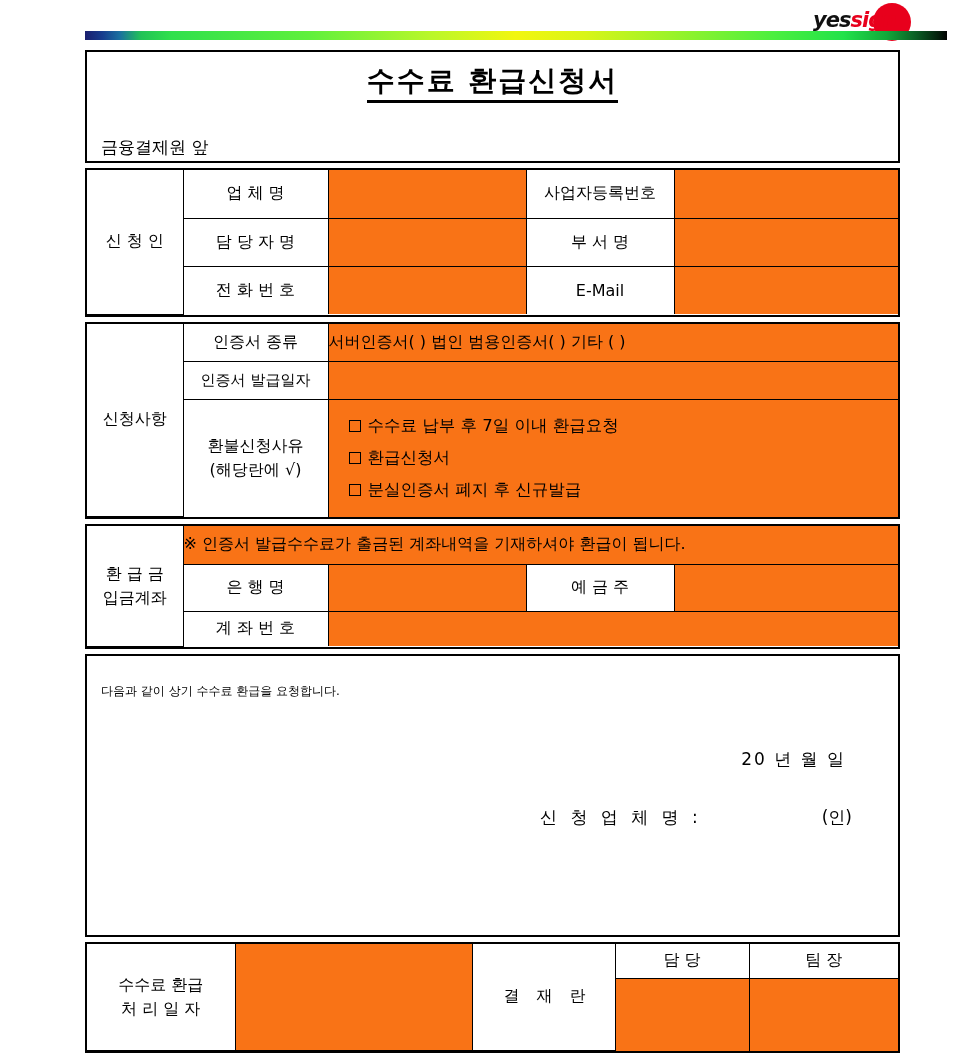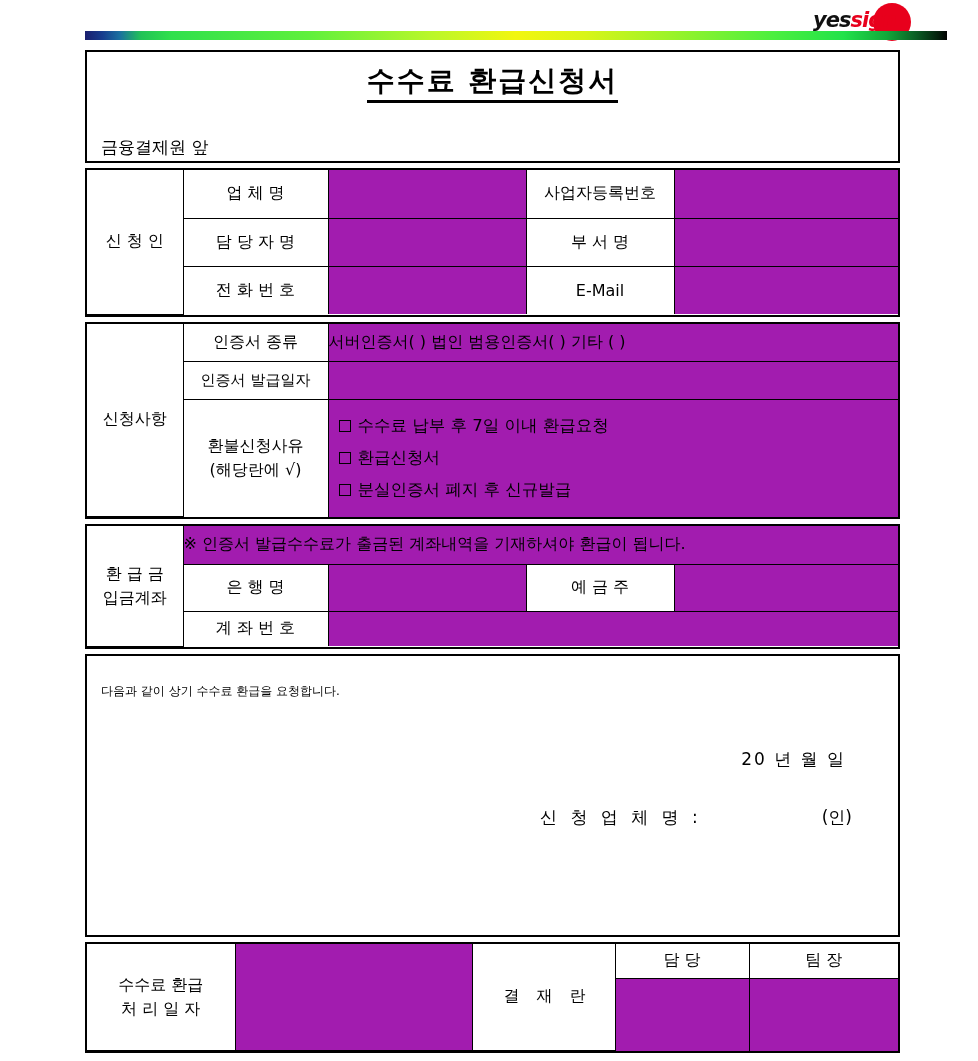--- a/index.html
+++ b/index.html
@@ -94,21 +94,21 @@
   }
   td.lbl {
     text-align: center;
     font-size: 16px;
   }
   td.lbl-vert {
     text-align: center;
     font-size: 16px;
     line-height: 1.5;
   }
-  td.val { background: #a21caf; }
+  td.val { background: #f97316; }
   .nb-l { border-left: none !important; }
   .nb-r { border-right: none !important; }
   .nb-t { border-top: none !important; }
   .nb-b { border-bottom: none !important; }
 
   
   #title-block { height: 113px; position: relative; }
   #doc-title {
     position: absolute;
     left: 0; right: 0; top: 10px;
@@ -127,21 +127,21 @@
     font-size: 17px;
   }
 
   
   #applicant-block td { height: 48px; }
 
   
   #request-block td { }
   .cert-line { padding-left: 8px; font-size: 17px; white-space: nowrap; }
   .reason-list {
-    padding: 10px 0 10px 10px;
+    padding: 10px 0 10px 20px;
     font-size: 16.5px;
     line-height: 1.95;
   }
   .cb {
     display: inline-block;
     width: 12px; height: 12px;
     border: 1.5px solid #000;
     margin-right: 7px;
     vertical-align: -1px;
   }

